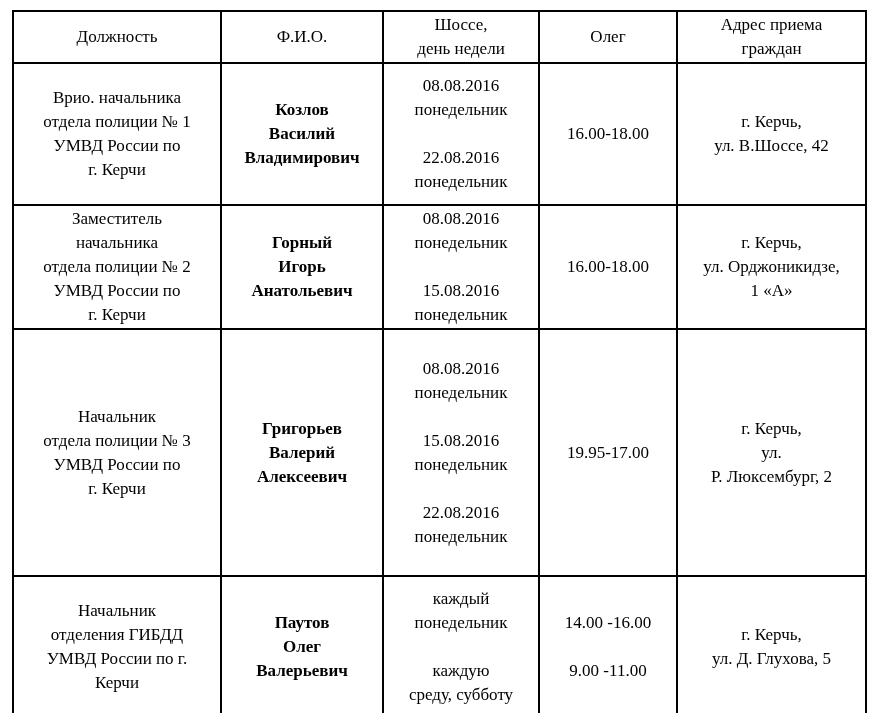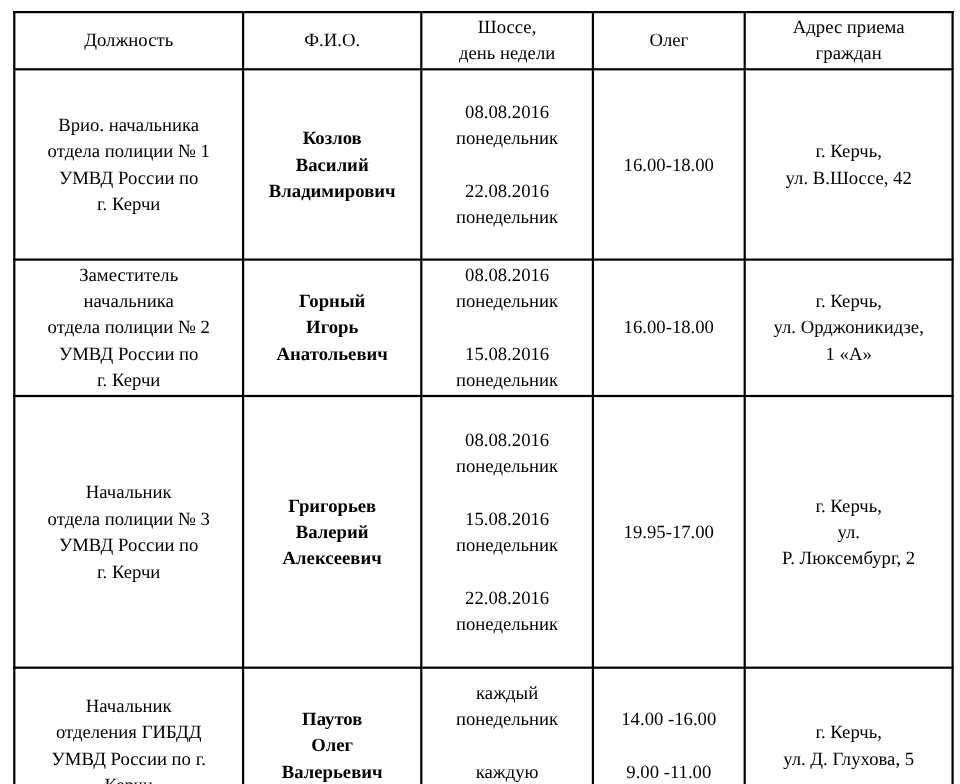--- a/index.html
+++ b/index.html
@@ -42,21 +42,21 @@
     font-weight: bold;
   }
   
   col.c-position { width: 208px; }
   col.c-fio      { width: 162px; }
   col.c-dates    { width: 156px; }
   col.c-time     { width: 138px; }
   col.c-address  { width: 189px; }
   
   tr.r-head { height: 48px;  }
-  tr.r-0    { height: 173px; }
+  tr.r-0    { height: 142px; }
   tr.r-1    { height: 123px; }
   tr.r-2    { height: 247px; }
   tr.r-3    { height: 141px; }
 </style>
 </head>
 <body>
 
 <div class="page">
   <table class="schedule">
     <colgroup>

